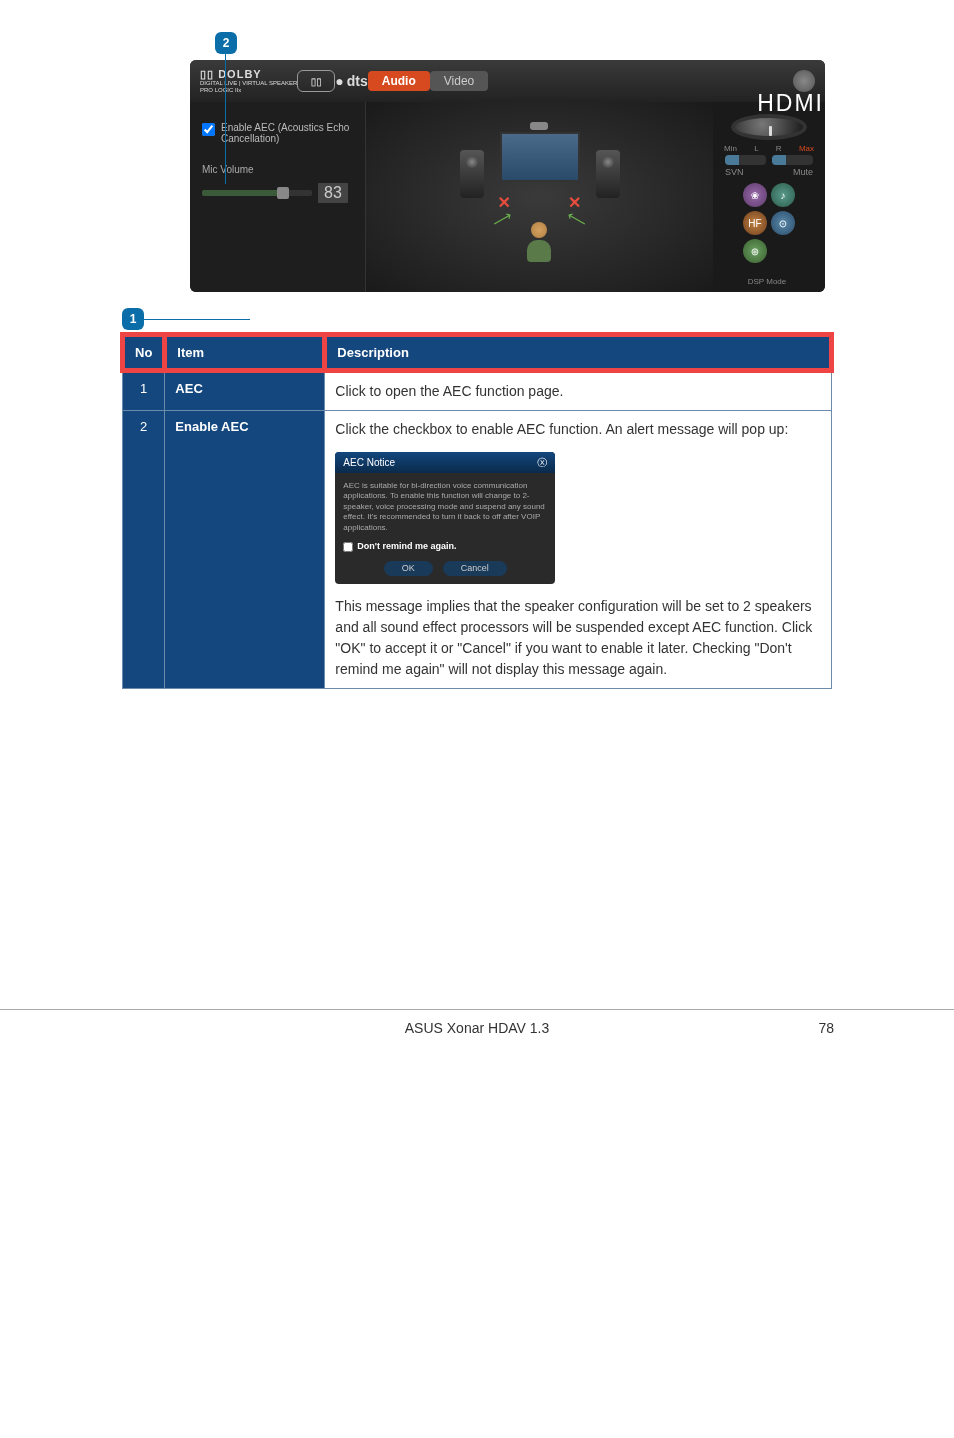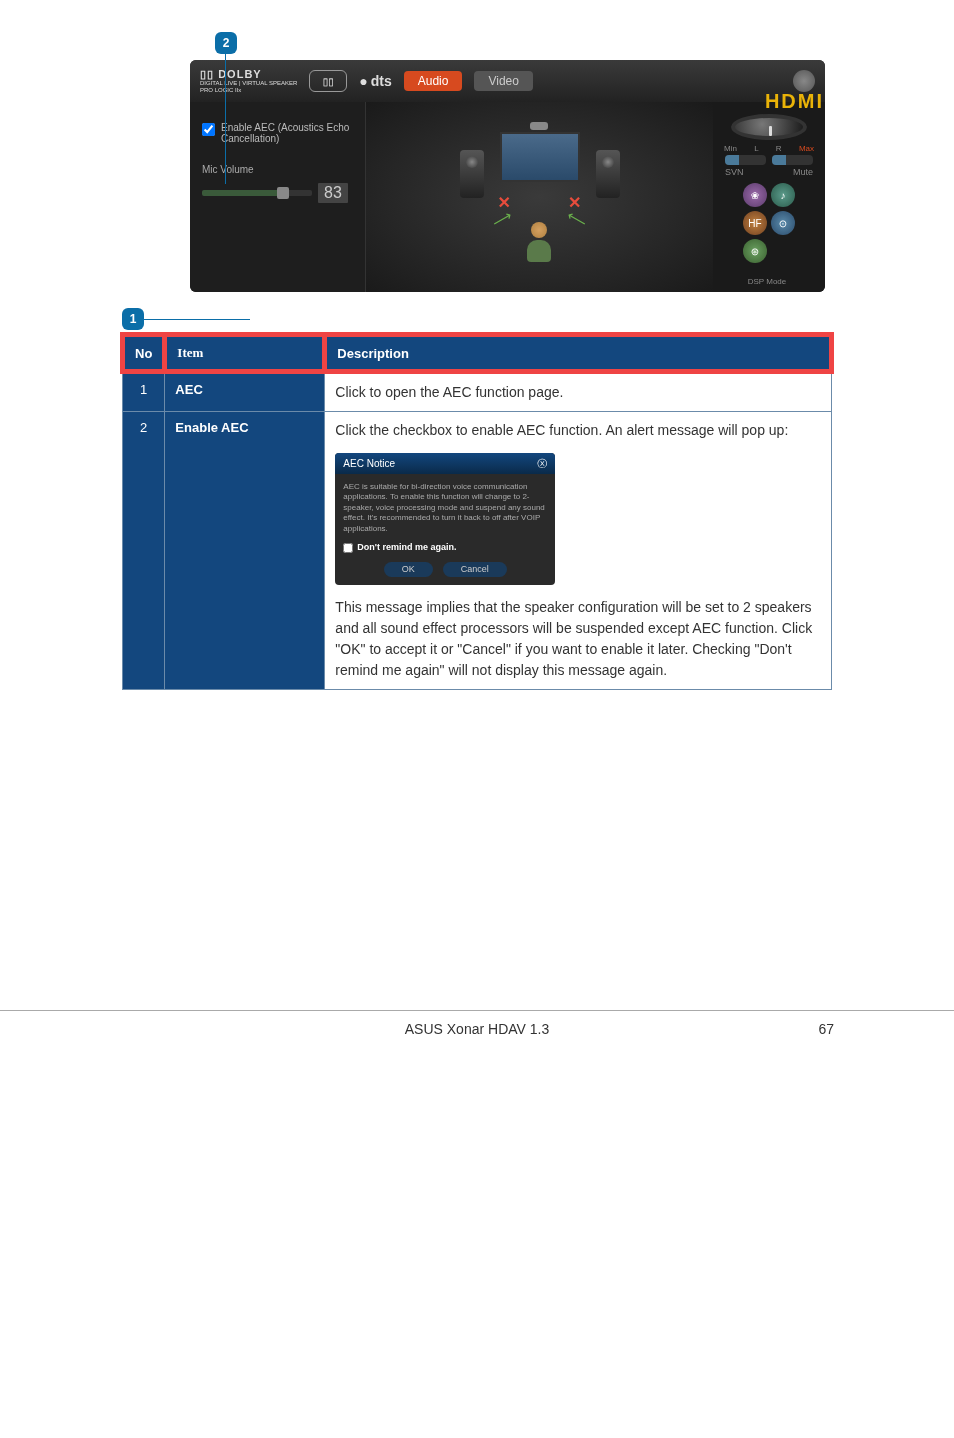--- a/index.html
+++ b/index.html
@@ -37,21 +37,21 @@
       overflow: hidden;
       margin-left: 60px;
     }
     
     .app-header {
       height: 42px;
       background: linear-gradient(#3a3a3a, #222);
       display: flex;
       align-items: center;
       padding: 0 10px;
-      gap: 12px;
+      gap: 0;
     }
     
     .dolby-logo { color: #ddd; font-size: 8px; line-height: 1.1; }
     .dolby-logo .main { font-size: 11px; font-weight: bold; letter-spacing: 1px; }
     .dolby-logo .sub { font-size: 6px; }
     
     .dolby-icon {
       width: 38px; height: 22px;
       border: 1px solid #999;
       border-radius: 6px;
@@ -65,35 +65,35 @@
     .dts-logo { color: #ddd; font-size: 14px; font-weight: bold; display: flex; align-items: center; gap: 3px; }
     
     .tab-btn {
       padding: 3px 14px;
       border-radius: 4px;
       font-size: 12px;
       background: #555;
       color: #ccc;
       cursor: pointer;
     }
-    .tab-btn.active { background: #d74a1f; color: #fff; }
+    .tab-btn.active { background: #d74a1f; color: #fff; font-weight: bold; }
     
     .globe-icon {
       width: 22px; height: 22px;
       border-radius: 50%;
       background: radial-gradient(#888, #555);
       margin-left: auto;
     }
     
     .hdmi-logo {
       position: absolute;
       top: 30px; right: 10px;
-      color: #eab308;
-      font-size: 20px;
-      font-weight: bold;
+      color: #ffffff;
+      font-size: 23px;
+      font-weight: normal;
       letter-spacing: 2px;
     }
     
     .app-body { display: flex; height: 190px; }
     
     .left-panel {
       width: 176px;
       background: #1e1e1e;
       padding: 20px 12px;
       border-right: 1px solid #333;
@@ -280,21 +280,21 @@
     }
     .info-table th {
       background: #13477e;
       color: #fff;
       font-size: 13px;
       text-align: left;
       padding: 8px 10px;
       border: 5px solid #ef4444;
     }
     .info-table th.no-col { width: 38px; }
-    .info-table th.item-col { width: 160px; font-family: Liberation Serif, serif; }
+    .info-table th.item-col { width: 160px; }
     .info-table td {
       border: 1px solid #6b8baa;
       padding: 8px 10px;
       font-size: 14px;
       vertical-align: top;
     }
     .info-table td.no-cell { background: #13477e; color: #fff; text-align: center; font-size: 13px; }
     .info-table td.item-cell { background: #13477e; color: #fff; font-weight: bold; font-size: 13px; }
     .info-table td.desc-cell { color: #333; line-height: 1.5; }
     
@@ -487,14 +487,14 @@
           <div>This message implies that the speaker configuration will be set to 2 speakers and all sound effect processors will be suspended except AEC function. Click "OK" to accept it or "Cancel" if you want to enable it later. Checking "Don't remind me again" will not display this message again.</div>
         </td>
       </tr>
     </tbody>
   </table>
 </div>
 
 <div class="footer">
   <span></span>
   <span class="center">ASUS Xonar HDAV 1.3</span>
-  <span>67</span>
+  <span>78</span>
 </div>
 
 </body></html>

